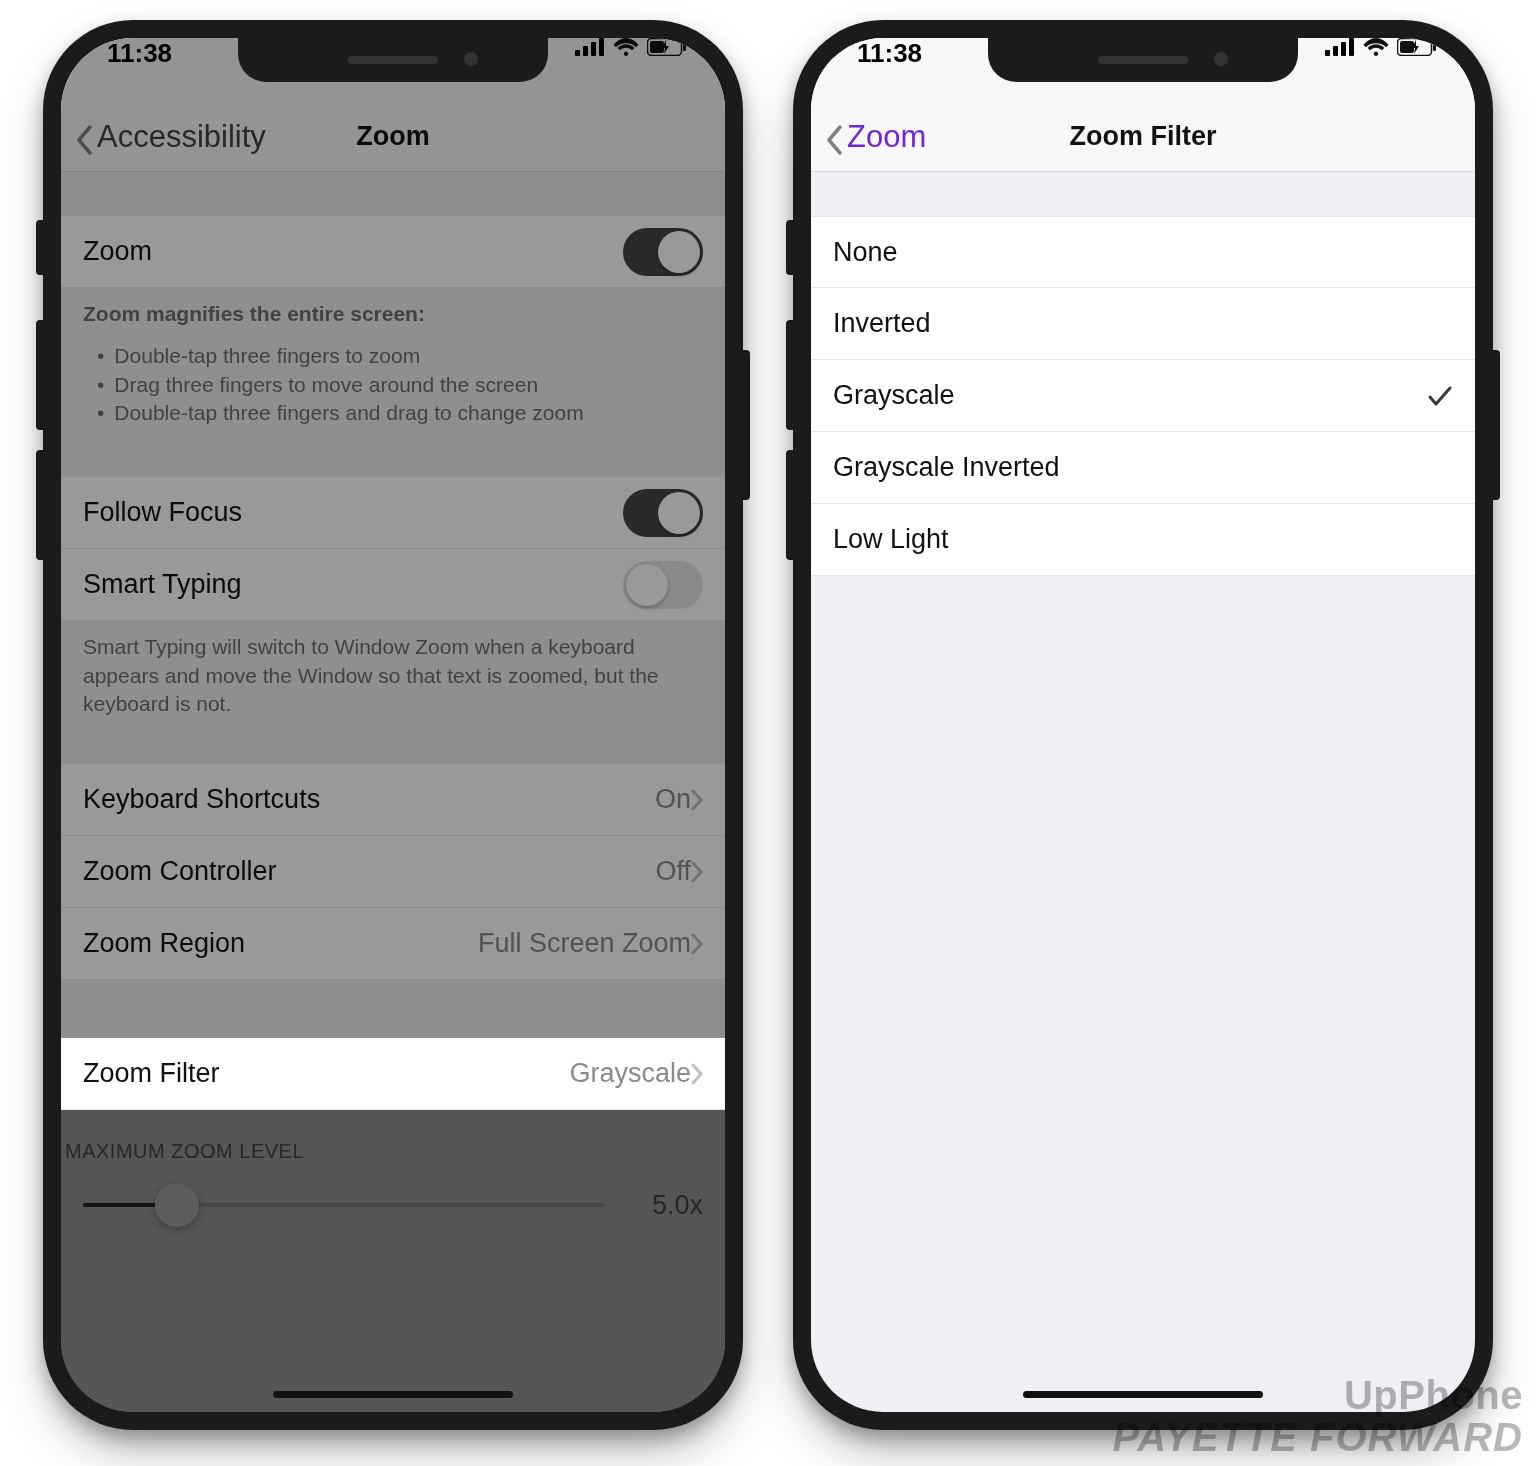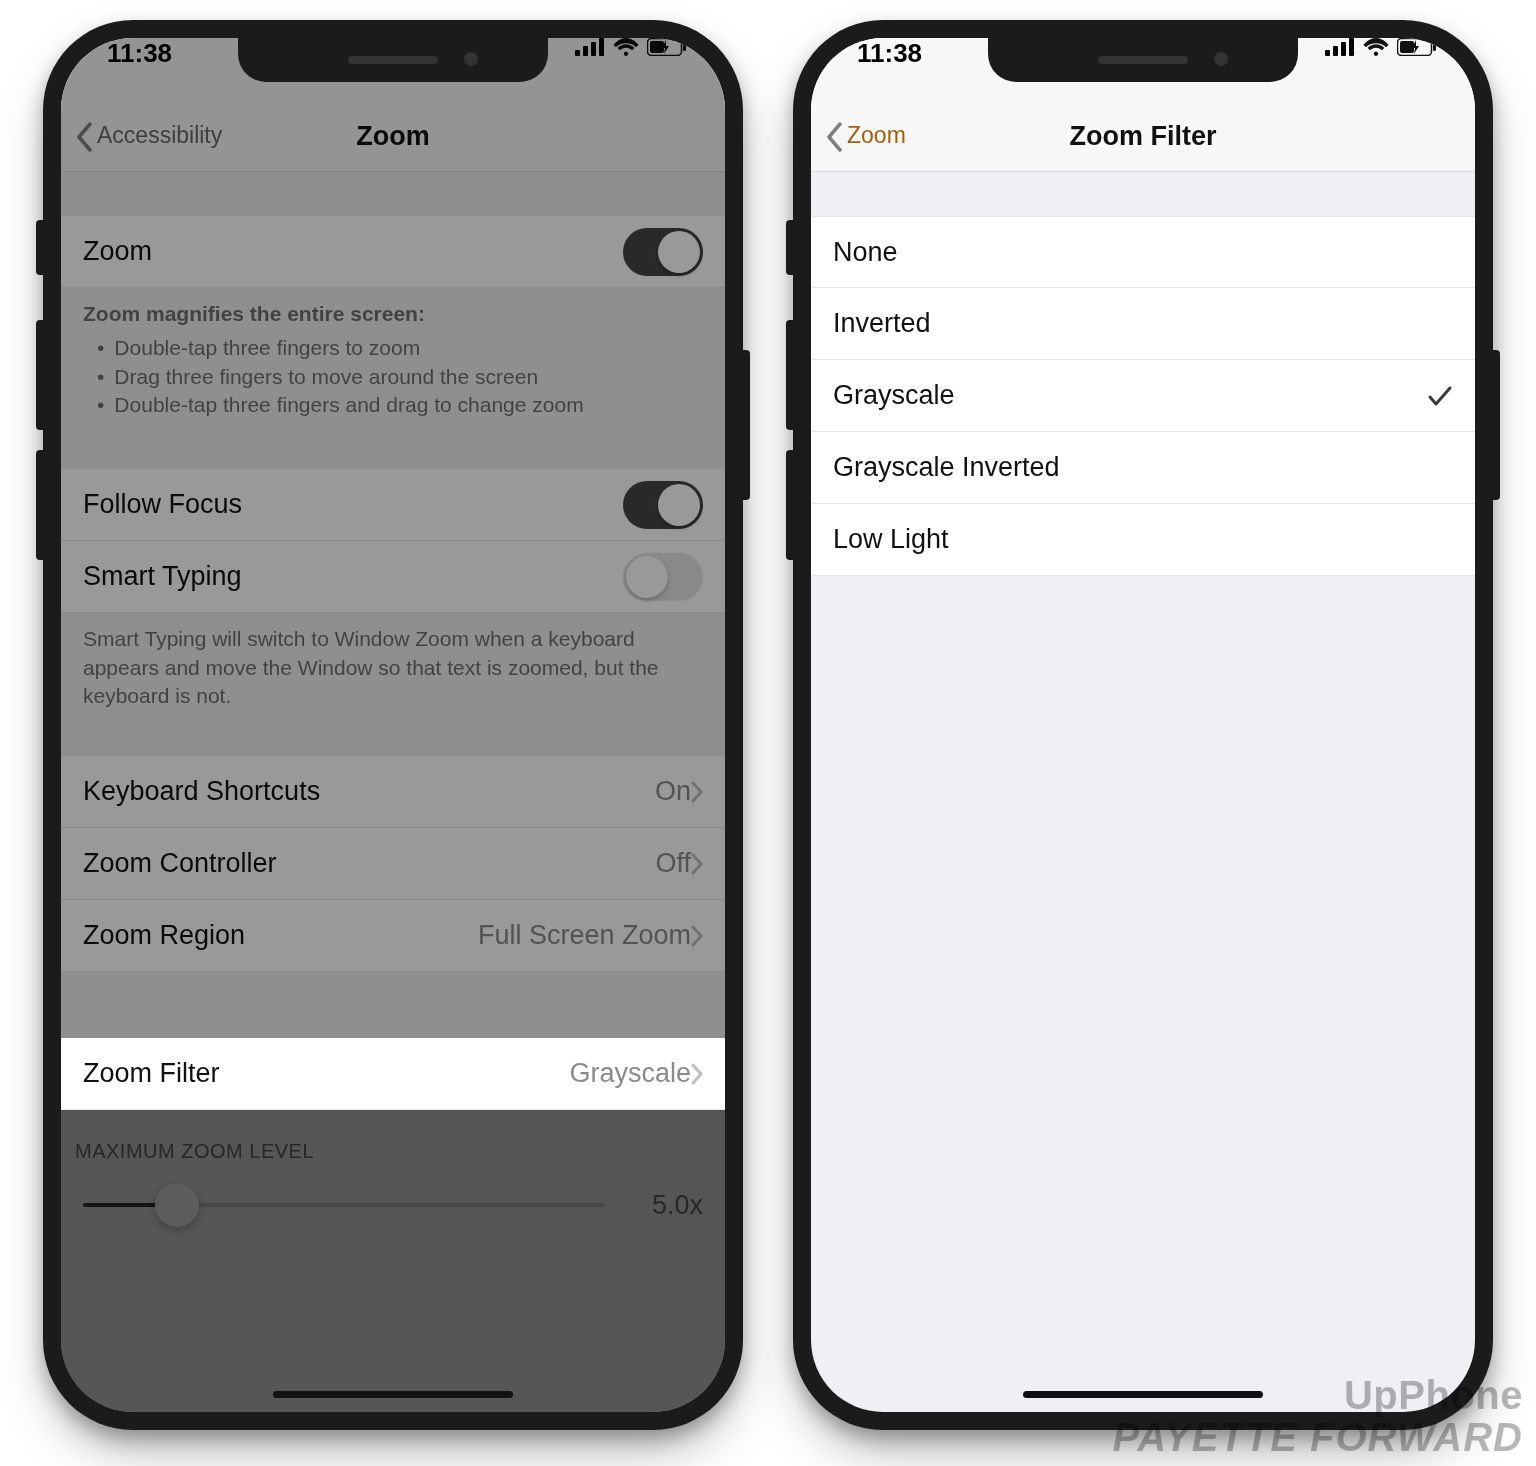--- a/index.html
+++ b/index.html
@@ -79,22 +79,22 @@
   .navbar {
     height: 70px;
     background: #f7f7f8;
     border-bottom: 1px solid rgba(0,0,0,.12);
     display: flex;
     align-items: center;
     position: relative;
     padding: 0 14px;
   }
   .navbar .back {
-    display:flex; align-items:flex-start;
-    color:#a16207; font-size:23px;
+    display:flex; align-items:flex-end;
+    color:#6d28d9; font-size:31px;
   }
   .navbar .back svg { margin-right:4px; }
   .navbar .title {
     position:absolute; left:0; right:0; text-align:center;
     font-size:27px; font-weight:600; color:#111;
     pointer-events:none;
   }
 
   .content { background:#efeff4; }
   .group-gap { height:44px; }
@@ -114,26 +114,26 @@
   .cell .value { color:#8a8a8f; font-size:27px; display:flex; align-items:center; }
   .cell .chev { color:#bfbfc4; }
   .cell.highlight { position:relative; z-index:20; }
 
   .footer-note {
     padding: 12px 22px 20px;
     color:#6e6e73;
     font-size:21px;
     line-height:1.35;
   }
-  .footer-note .hdr { font-weight:600; margin-bottom:6px; }
+  .footer-note .hdr { font-weight:600; margin-bottom:14px; }
   .footer-note ul { list-style:none; padding-left:14px; }
   .footer-note li::before { content:"•"; margin-right:10px; }
 
   .section-header {
-    padding: 30px 14px 10px;
+    padding: 30px 4px 10px;
     font-size:20px; letter-spacing:.5px;
     color:#6e6e73; text-transform:uppercase;
   }
 
   
   .toggle {
     width:80px; height:48px; border-radius:24px; position:relative;
     background:#e5e5ea;
   }
   .toggle .knob {

